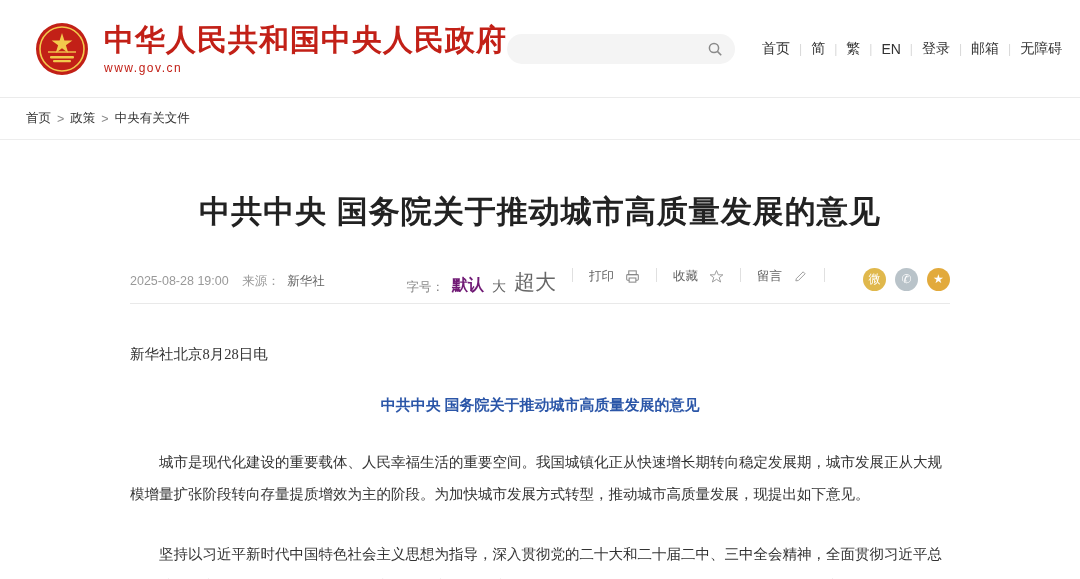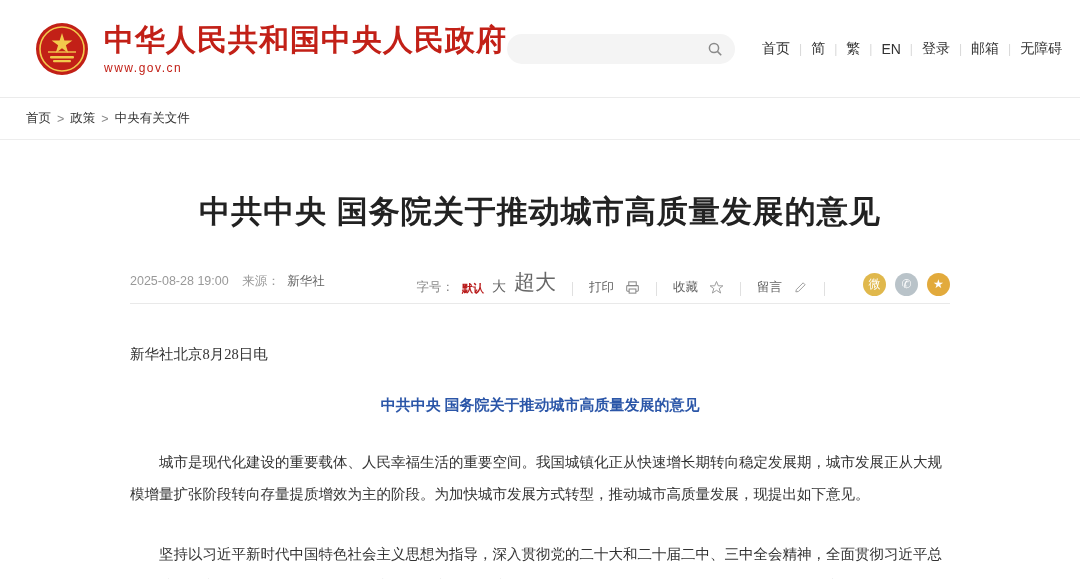--- a/index.html
+++ b/index.html
@@ -128,27 +128,27 @@
     font-size: 12.5px;
     color: #999;
     border-bottom: 1px solid #e9e9e9;
     padding-bottom: 6px;
   }
   .meta-left { color: #999; }
   .meta-left .src { color: #666; margin-left: 4px; }
   .meta-center {
     margin-left: auto;
     display: flex;
-    align-items: flex-end;
+    align-items: flex-start;
     gap: 0;
     color: #666;
   }
   .fontsize-group { display: flex; align-items: flex-end; gap: 8px; }
   .fontsize-group .lbl { color: #888; }
-  .fs-default { color: #b91c1c; font-weight: bold; font-size: 11px; }
+  .fs-default { color: #701a75; font-weight: bold; font-size: 16px; }
   .fs-big { color: #666; font-size: 14px; }
   .fs-huge { color: #666; font-size: 21px; }
   .vsep { width: 1px; height: 14px; background: #e0e0e0; margin: 0 16px; }
   .act { display: flex; align-items: center; gap: 11px; color: #666; }
   .act .ico { width: 15px; height: 15px; display: inline-block; }
   .share-group { margin-left: 22px; display: flex; align-items: center; gap: 9px; }
   .circle-btn {
     width: 23px; height: 23px; border-radius: 50%;
     display: flex; align-items: center; justify-content: center;
     font-size: 12px; color: #fff;

